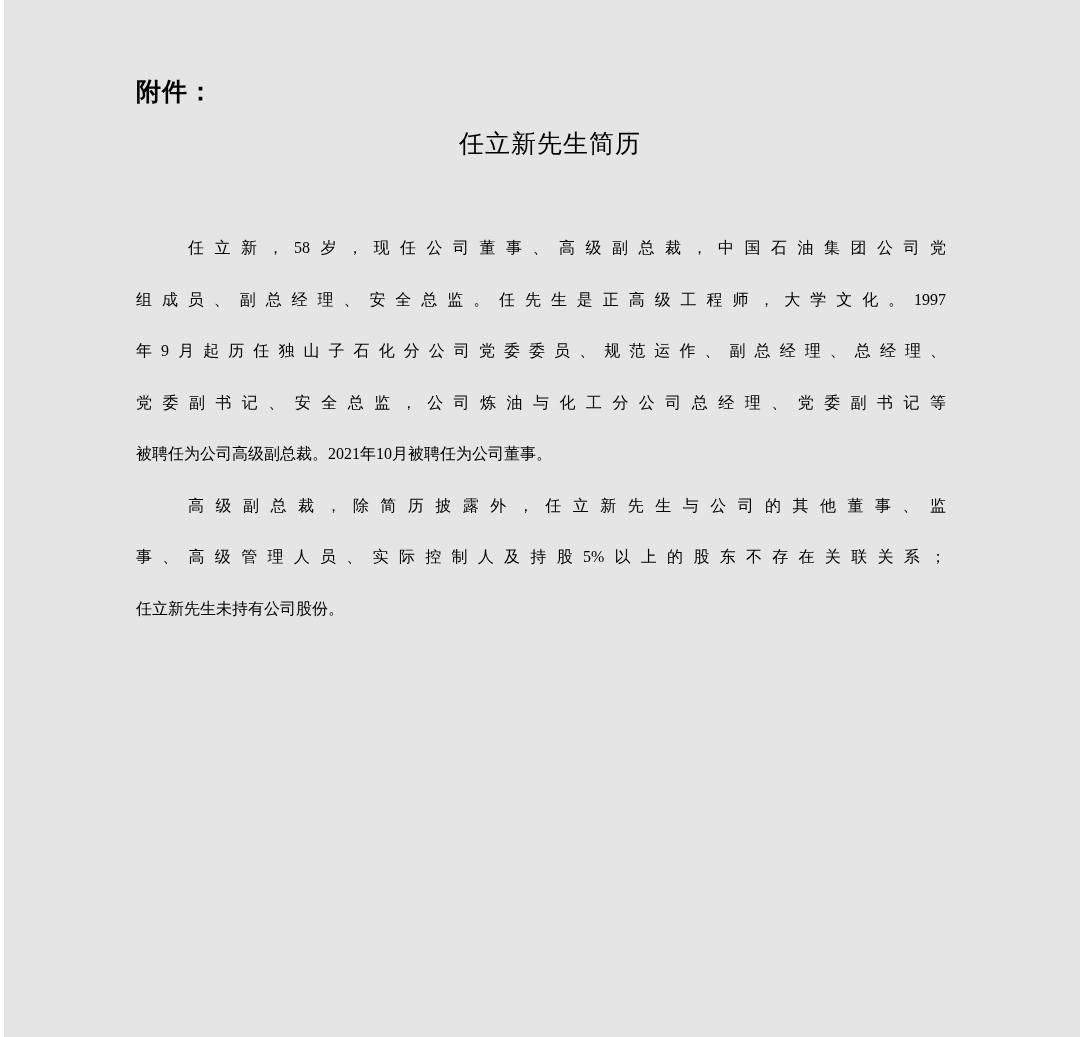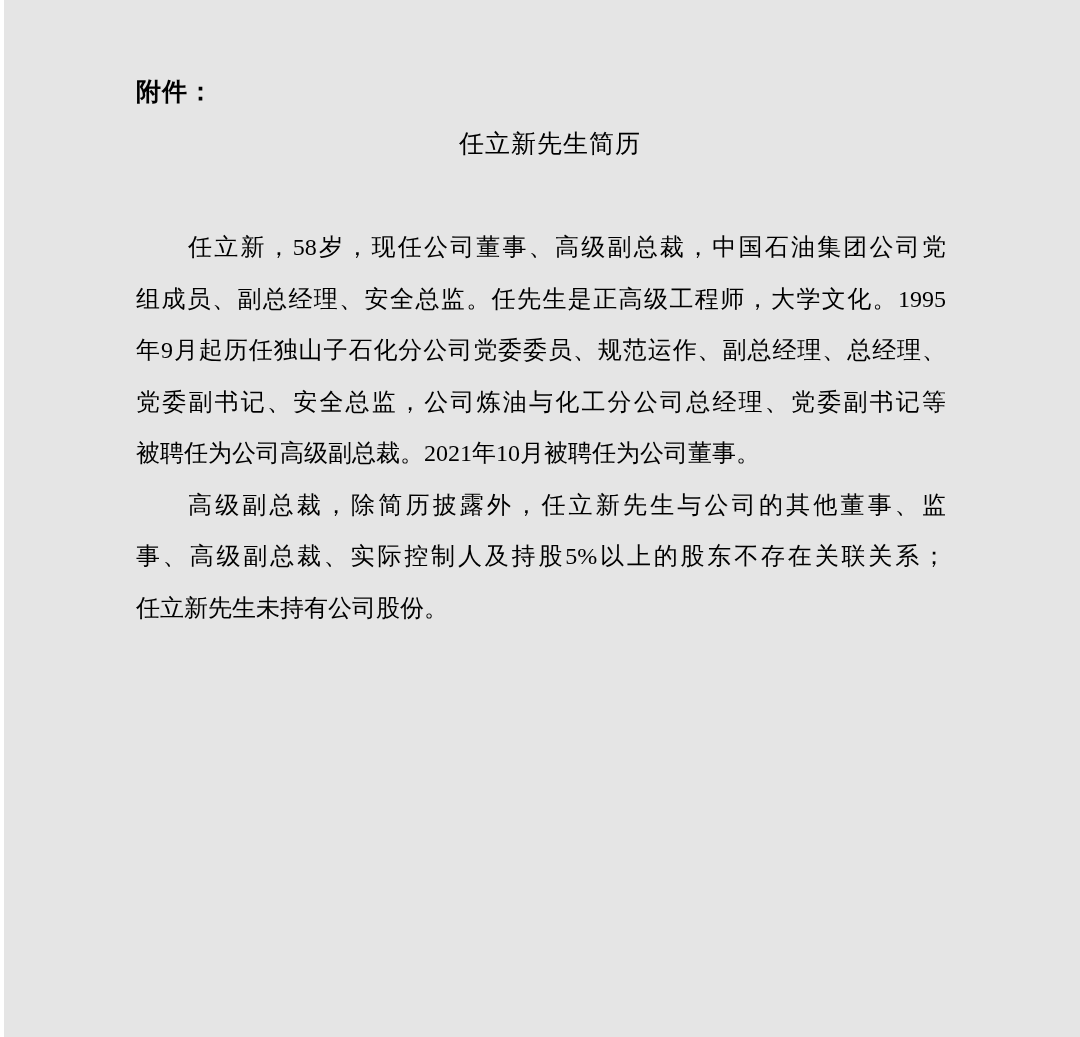--- a/index.html
+++ b/index.html
@@ -47,21 +47,21 @@
     .body-text {
       position: absolute;
       left: 132px;
       top: 222px;
       width: 810px;
     }
     .line {
       display: block;
       height: 51.5px;
       line-height: 51.5px;
-      font-size: 24px;
+      font-size: 16px;
       white-space: nowrap;
       text-align: justify;
       text-align-last: justify;
     }
     .line.last {
       text-align-last: left;
     }
     .line.indent {
       padding-left: 52px;
     }
@@ -69,24 +69,24 @@
 </head>
 <body>
 
 <div class="page">
   <div class="attachment-label">附件：</div>
   <div class="doc-title">任立新先生简历</div>
 
   <div class="body-text">
     <div>
       <span class="line indent">任立新，58岁，现任公司董事、高级副总裁，中国石油集团公司党</span>
-      <span class="line">组成员、副总经理、安全总监。任先生是正高级工程师，大学文化。1995</span>
+      <span class="line">组成员、副总经理、安全总监。任先生是正高级工程师，大学文化。1997</span>
       <span class="line">年9月起历任独山子石化分公司党委委员、规范运作、副总经理、总经理、</span>
       <span class="line">党委副书记、安全总监，公司炼油与化工分公司总经理、党委副书记等</span>
       <span class="line last">被聘任为公司高级副总裁。2021年10月被聘任为公司董事。</span>
     </div>
     <div>
       <span class="line indent">高级副总裁，除简历披露外，任立新先生与公司的其他董事、监</span>
-      <span class="line">事、高级副总裁、实际控制人及持股5%以上的股东不存在关联关系；</span>
+      <span class="line">事、高级管理人员、实际控制人及持股5%以上的股东不存在关联关系；</span>
       <span class="line last">任立新先生未持有公司股份。</span>
     </div>
   </div>
 </div>
 
 </body></html>

